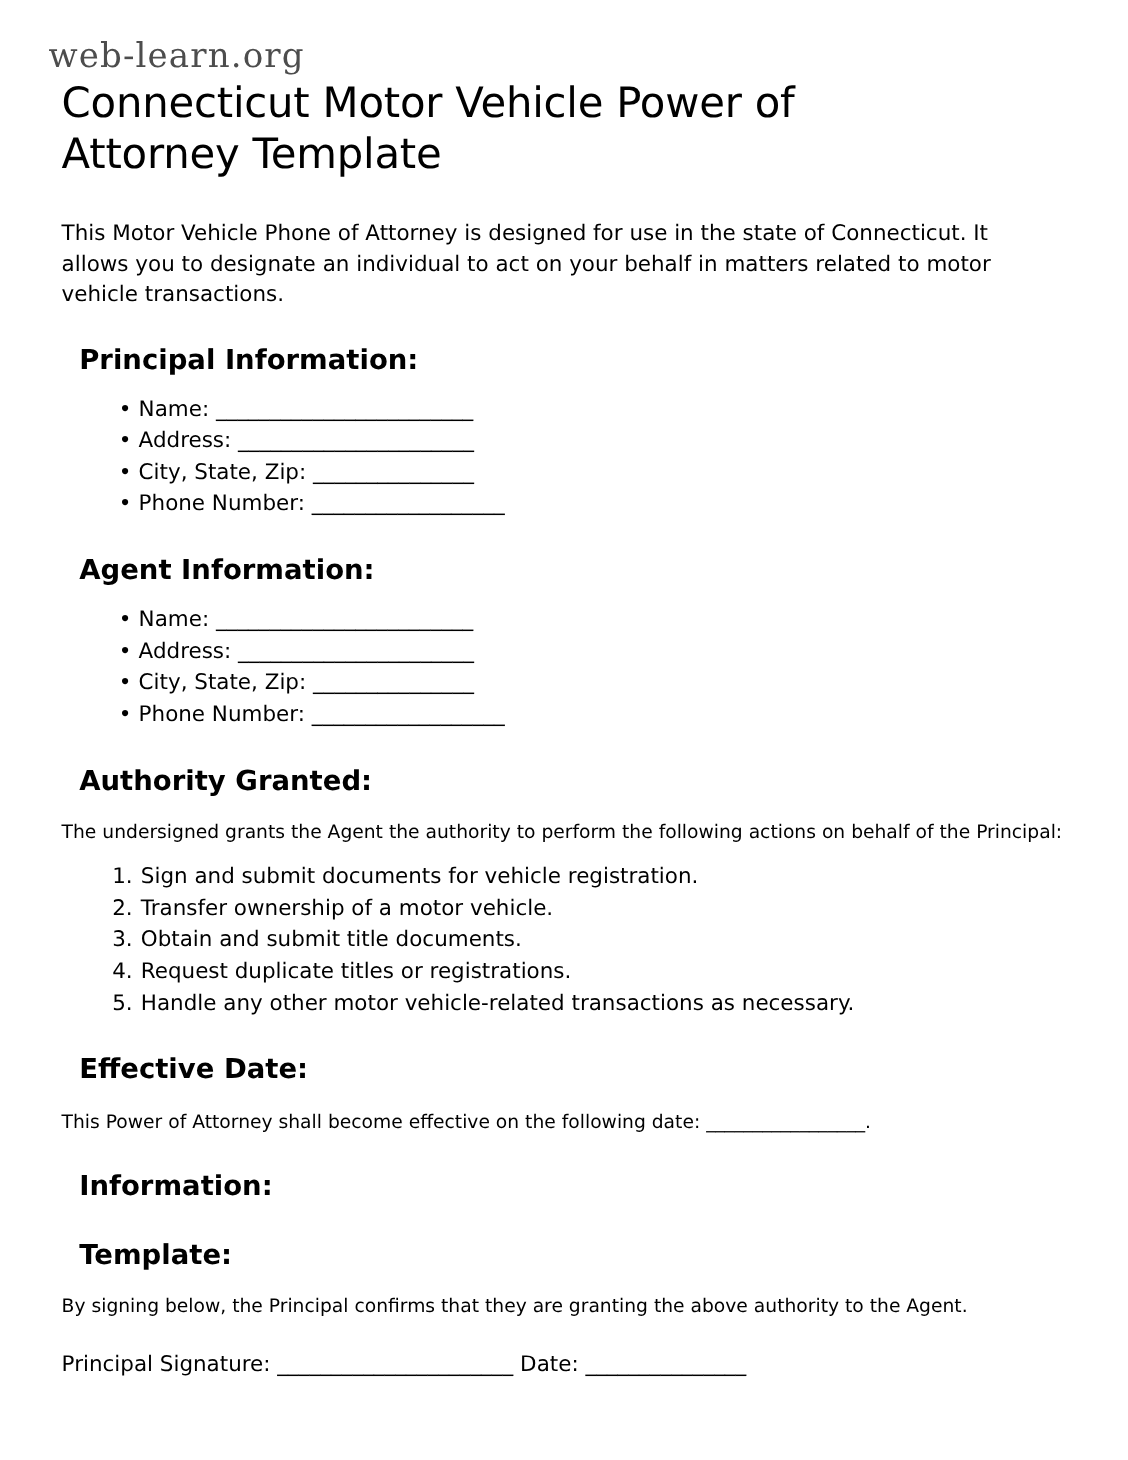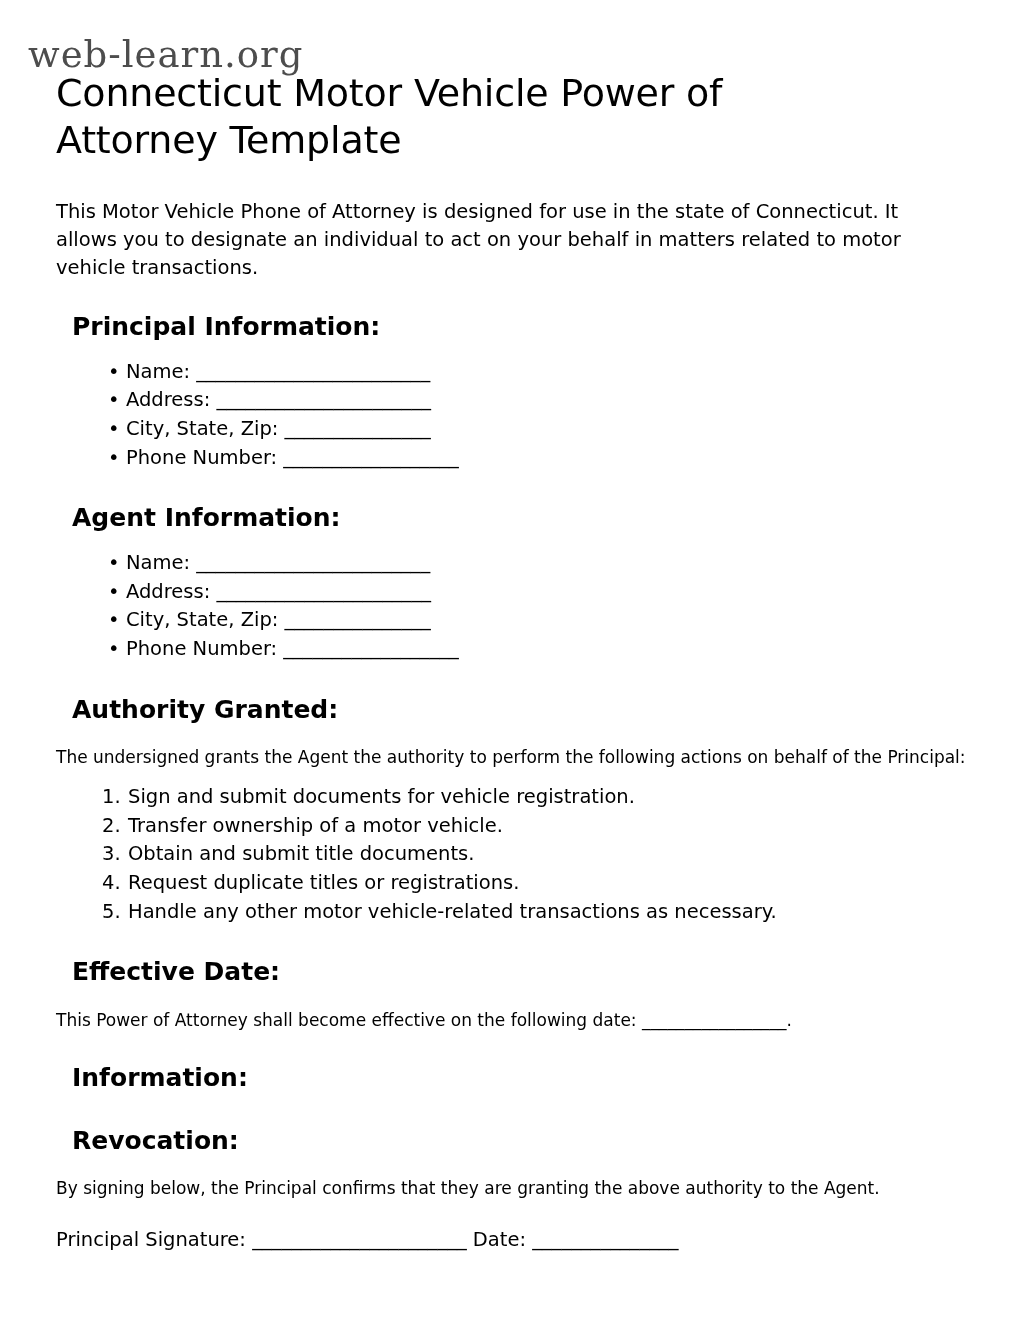--- a/index.html
+++ b/index.html
@@ -17,24 +17,24 @@
   .page {
     position: relative;
     width: 1025px;
     height: 1327px;
     box-sizing: border-box;
     padding: 0;
     overflow: hidden;
   }
   .watermark {
     position: absolute;
-    left: 28px;
+    left: 44px;
     top: 33px;
     font-family: "DejaVu Serif", "Liberation Serif", serif;
-    font-size: 37px;
+    font-size: 31px;
     letter-spacing: 1px;
     color: #4d4d4d;
     white-space: nowrap;
     font-weight: 400;
   }
   .content {
     position: absolute;
     left: 56px;
     top: 70px;
     width: 912px;
@@ -159,20 +159,20 @@
       <li>Handle any other motor vehicle-related transactions as necessary.</li>
     </ol>
 
     <h2 class="section">Effective Date:</h2>
 
     <p class="body-text">This Power of Attorney shall become effective on the following date: _________________.</p>
 
     <h2 class="section">Information:</h2>
 
 
-    <h2 class="section">Revocation:</h2>
+    <h2 class="section">Template:</h2>
 
     <p class="body-text">By signing below, the Principal confirms that they are granting the above authority to the Agent.</p>
 
     <p class="sig-line">Principal Signature: ______________________  Date: _______________</p>
 
   </div>
 </div>
 
 </body></html>

